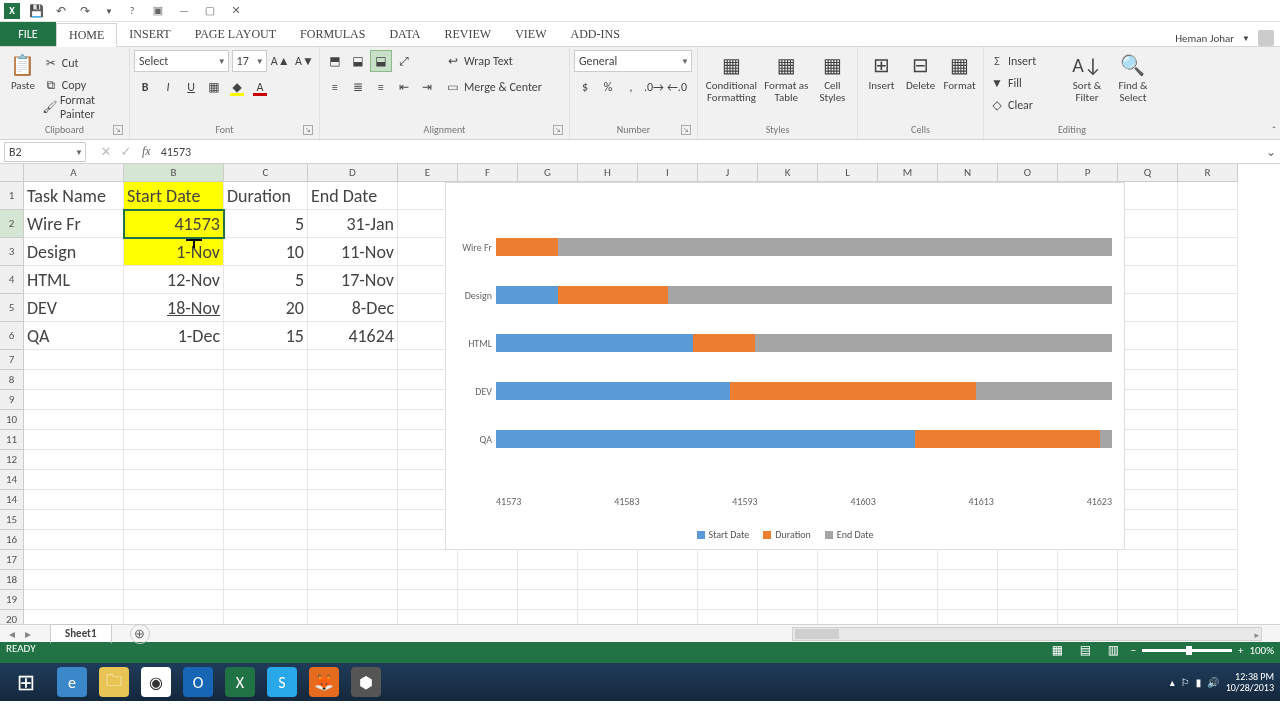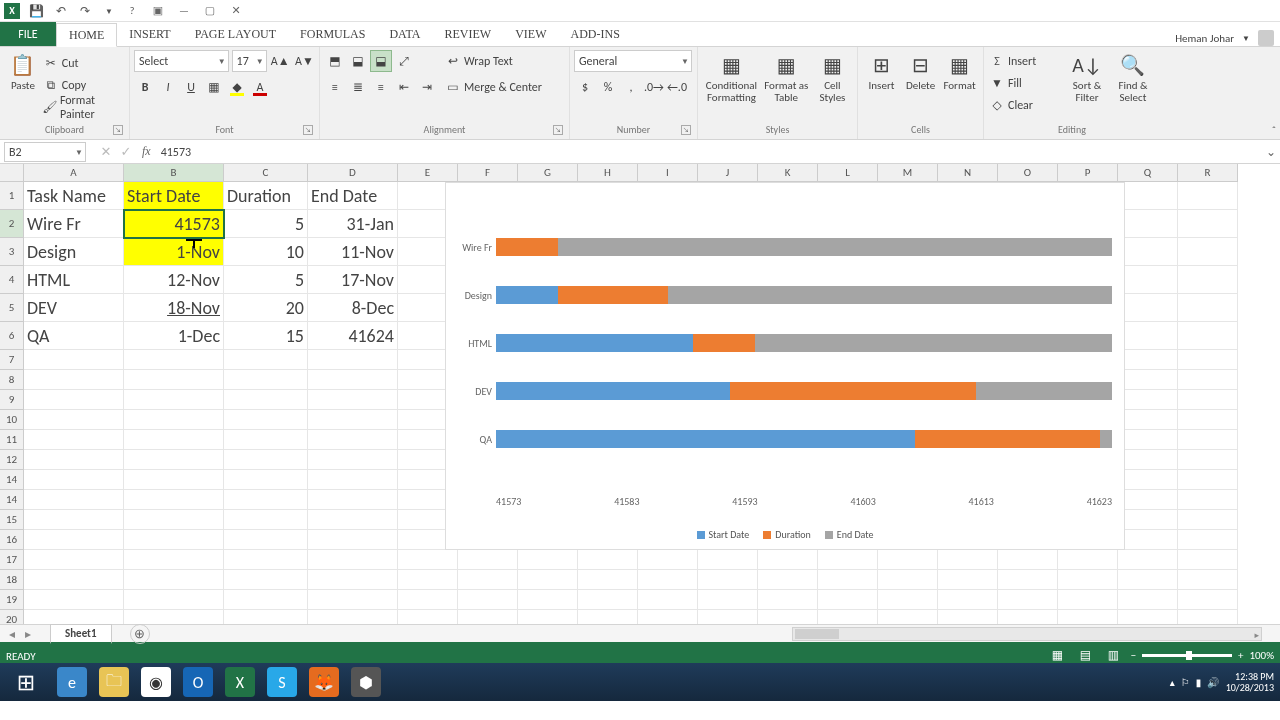--- a/index.html
+++ b/index.html
@@ -88,21 +88,21 @@
   .nav-arrows { display:flex; gap:0; padding:0 4px; color:#888;}
   .nav-arrows span { width:16px; text-align:center;}
   .sheet-tab { padding:2px 14px; background:#fff; border:1px solid #ccc; border-bottom:2px solid #217346; font-size:11px; font-weight:bold; margin-left:10px;}
   .add-sheet { width:20px; height:20px; border:1px solid #ccc; border-radius:50%; display:flex; align-items:center; justify-content:center; margin-left:18px; font-size:13px; color:#666;}
   .hscroll-track { position:absolute; right:18px; width:470px; height:14px; background:#e8e8e8; border:1px solid #d0d0d0;}
   .hscroll-track .thumb { position:absolute; left:2px; top:1px; width:44px; height:10px; background:#cfcfcf;}
   .hscroll-r { position:absolute; right:2px; top:1px; font-size:9px; color:#888;}
   .hscroll-l { position:absolute; left:2px; top:-1px;}
   
   
-  .status { height:21px; background:#217346; color:#fff; display:flex; align-items:flex-end; font-size:11px; padding:0 6px;}
+  .status { height:21px; background:#217346; color:#fff; display:flex; align-items:flex-start; font-size:11px; padding:0 6px;}
   .status-right { margin-left:auto; display:flex; align-items:center; gap:6px;}
   .view-btn { width:22px; height:16px; display:flex; align-items:center; justify-content:center; font-size:12px;}
   .zoom-slider { width:90px; height:3px; background:#fff; position:relative;}
   .zoom-slider .th { position:absolute; left:44px; top:-3px; width:6px; height:9px; background:#fff;}
   
   
   .taskbar { height:38px; background:linear-gradient(#1f3b5a,#15283d); display:flex; align-items:center; padding:0 2px; gap:2px;}
   .task-btn { width:48px; height:34px; display:flex; align-items:center; justify-content:center; border-radius:2px;}
   .task-btn.rect { width:40px;}
   .task-btn .ti { width:30px; height:30px; border-radius:4px; display:flex; align-items:center; justify-content:center; font-size:16px; color:#fff;}

